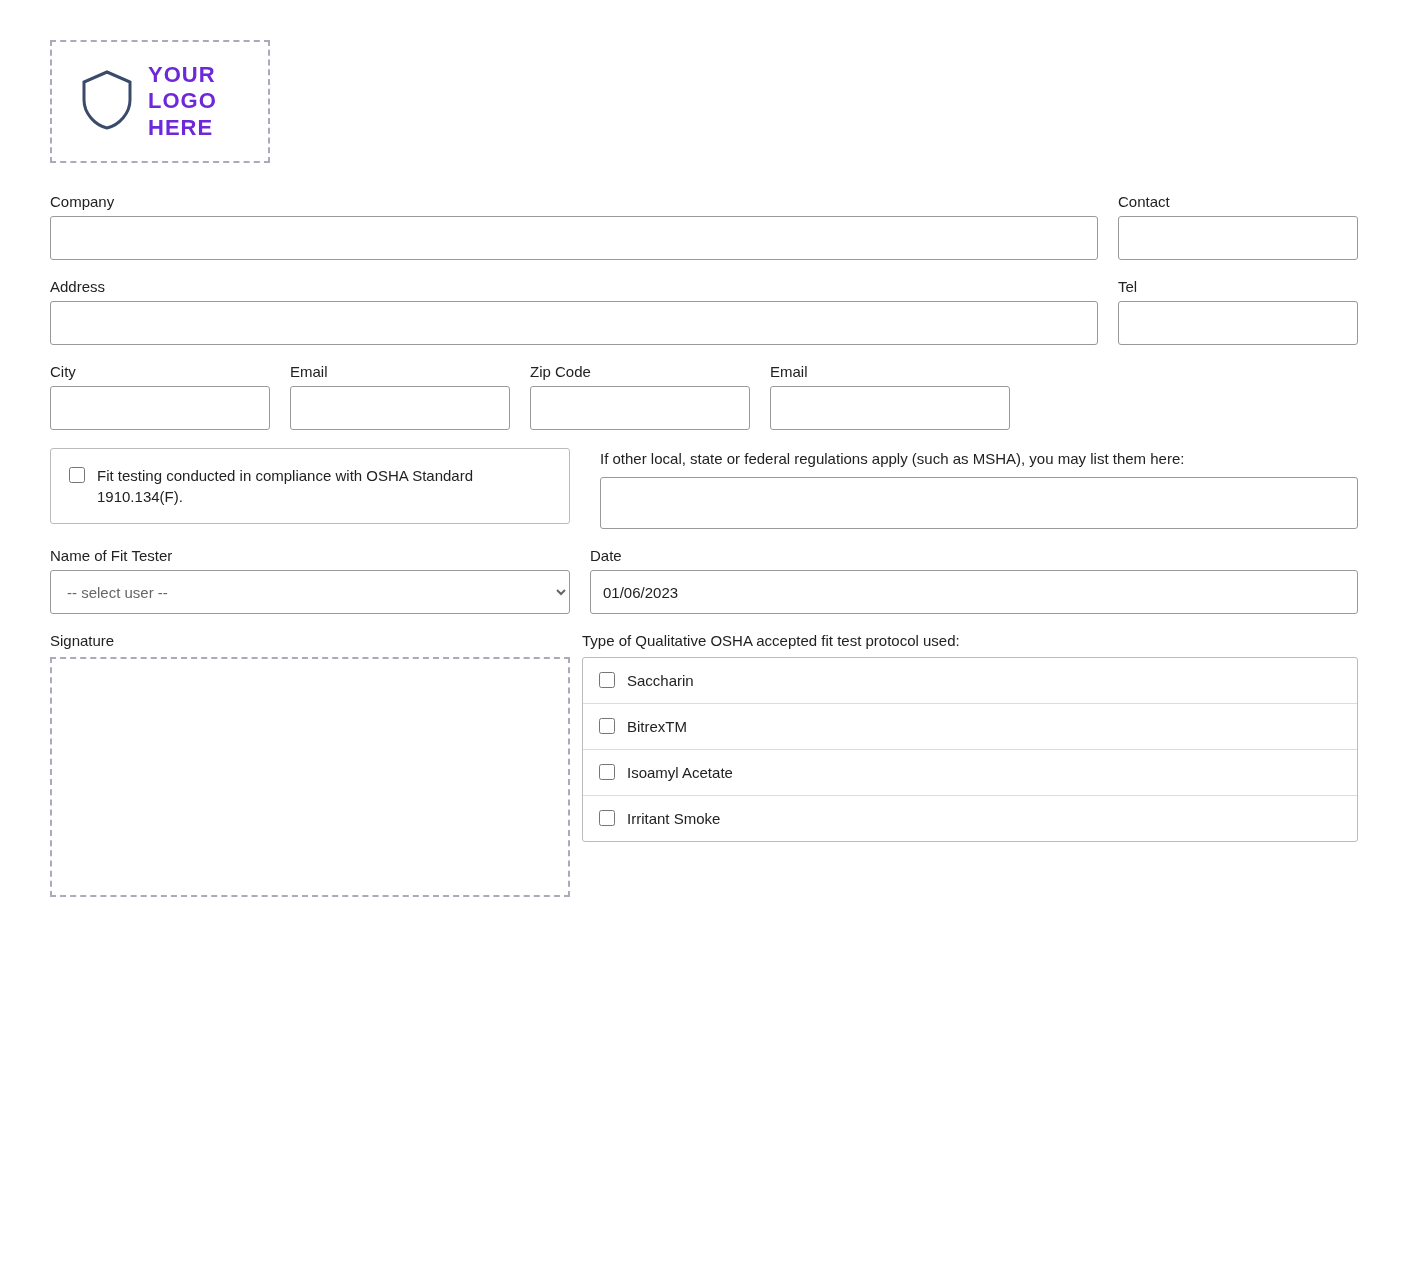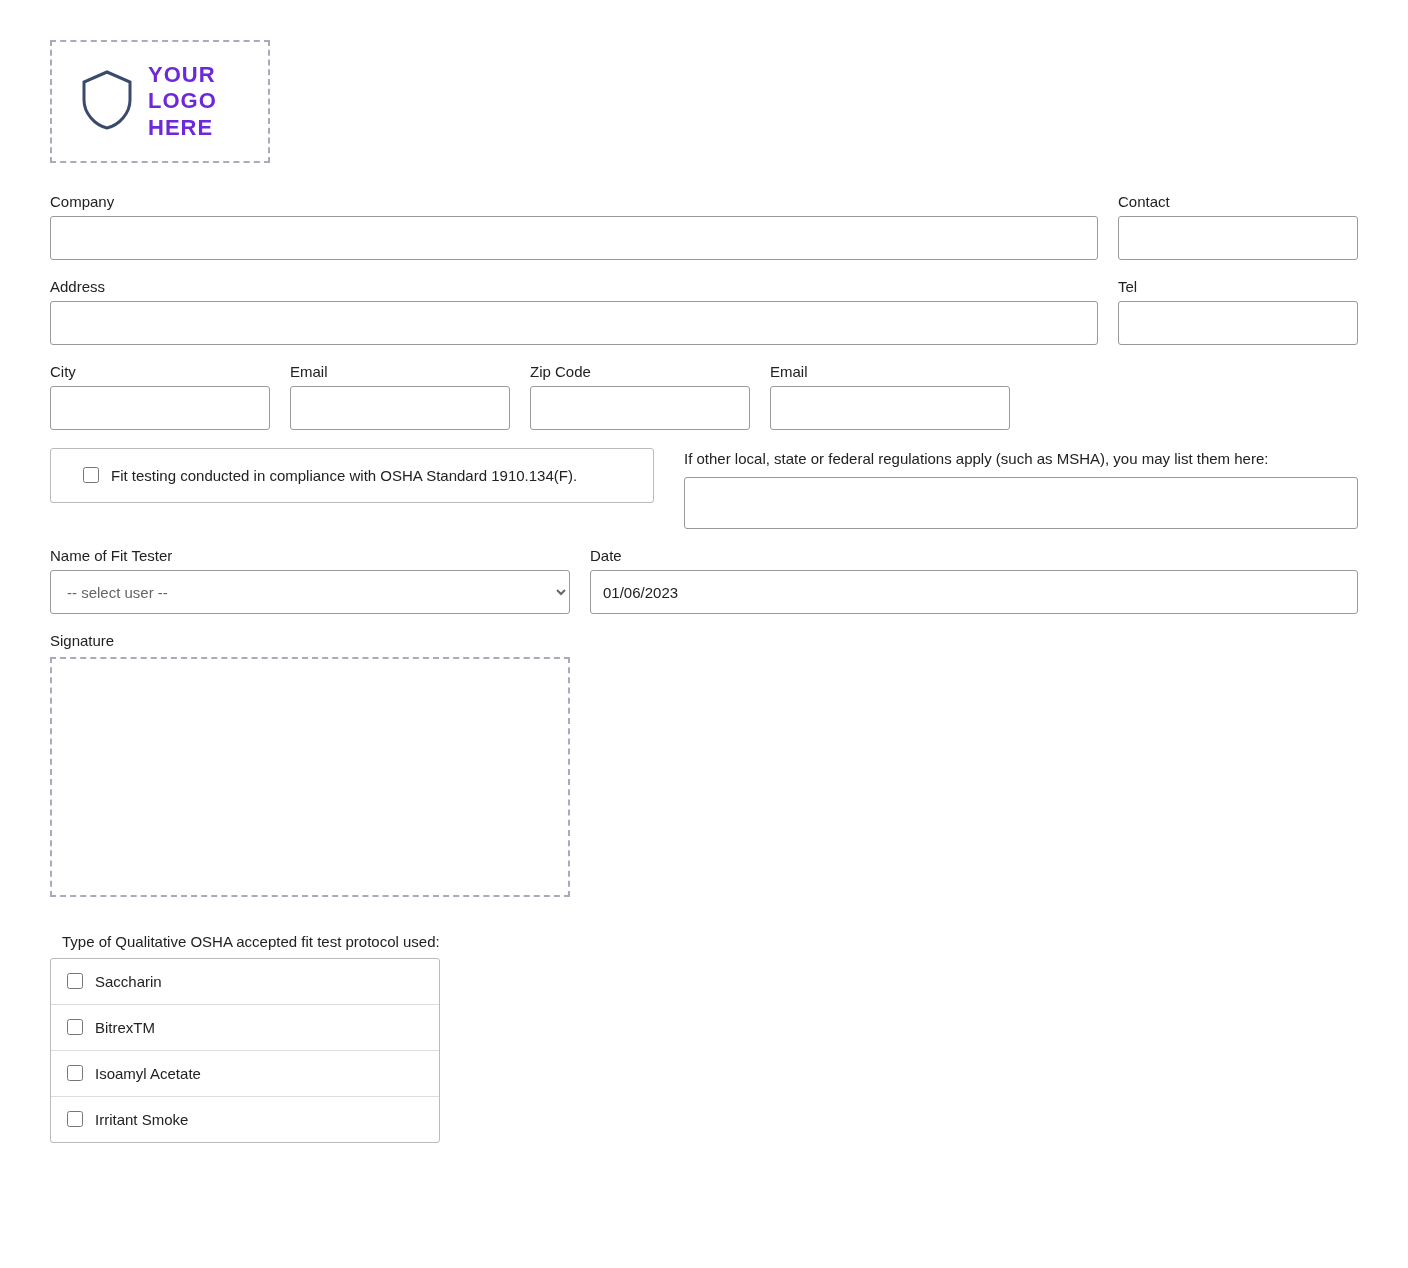--- a/index.html
+++ b/index.html
@@ -86,25 +86,25 @@
     .col-address { flex: 1; }
     .col-tel { width: 240px; }
     .col-city { width: 220px; }
     .col-state { width: 220px; }
     .col-zip { width: 220px; }
     .col-email { width: 240px; }
 
     .checkbox-box {
       border: 1.5px solid #bbb;
       border-radius: 3px;
-      padding: 16px 32px;
+      padding: 16px 18px;
       display: flex;
       align-items: flex-start;
       gap: 12px;
-      width: 604px;
+      width: 520px;
       font-size: 15px;
       color: #222;
       line-height: 1.4;
     }
 
     .checkbox-box input[type="checkbox"] {
       margin-top: 2px;
       width: 16px;
       height: 16px;
       flex-shrink: 0;
@@ -167,23 +167,22 @@
       border: 1.5px solid #3a4a6b;
       border-radius: 3px;
       padding: 0 12px;
       font-size: 15px;
       background: #fff;
       color: #222;
     }
 
     .signature-protocol-row {
       display: flex;
-      gap: 36px;
-      align-items: flex-start;
-      flex-direction: column;
+      gap: 12px;
+      align-items: flex-start;
     }
 
     .signature-section {
       width: 520px;
       display: flex;
       flex-direction: column;
       gap: 8px;
     }
 
     .signature-section label {
@@ -201,21 +200,20 @@
       flex: 1;
       display: flex;
       flex-direction: column;
       gap: 0;
     }
 
     .protocol-section > label {
       font-size: 15px;
       color: #222;
       margin-bottom: 8px;
-      margin-left: 12px;
     }
 
     .protocol-options {
       border: 1.5px solid #bbb;
       border-radius: 3px;
       overflow: hidden;
     }
 
     .protocol-option {
       display: flex;

